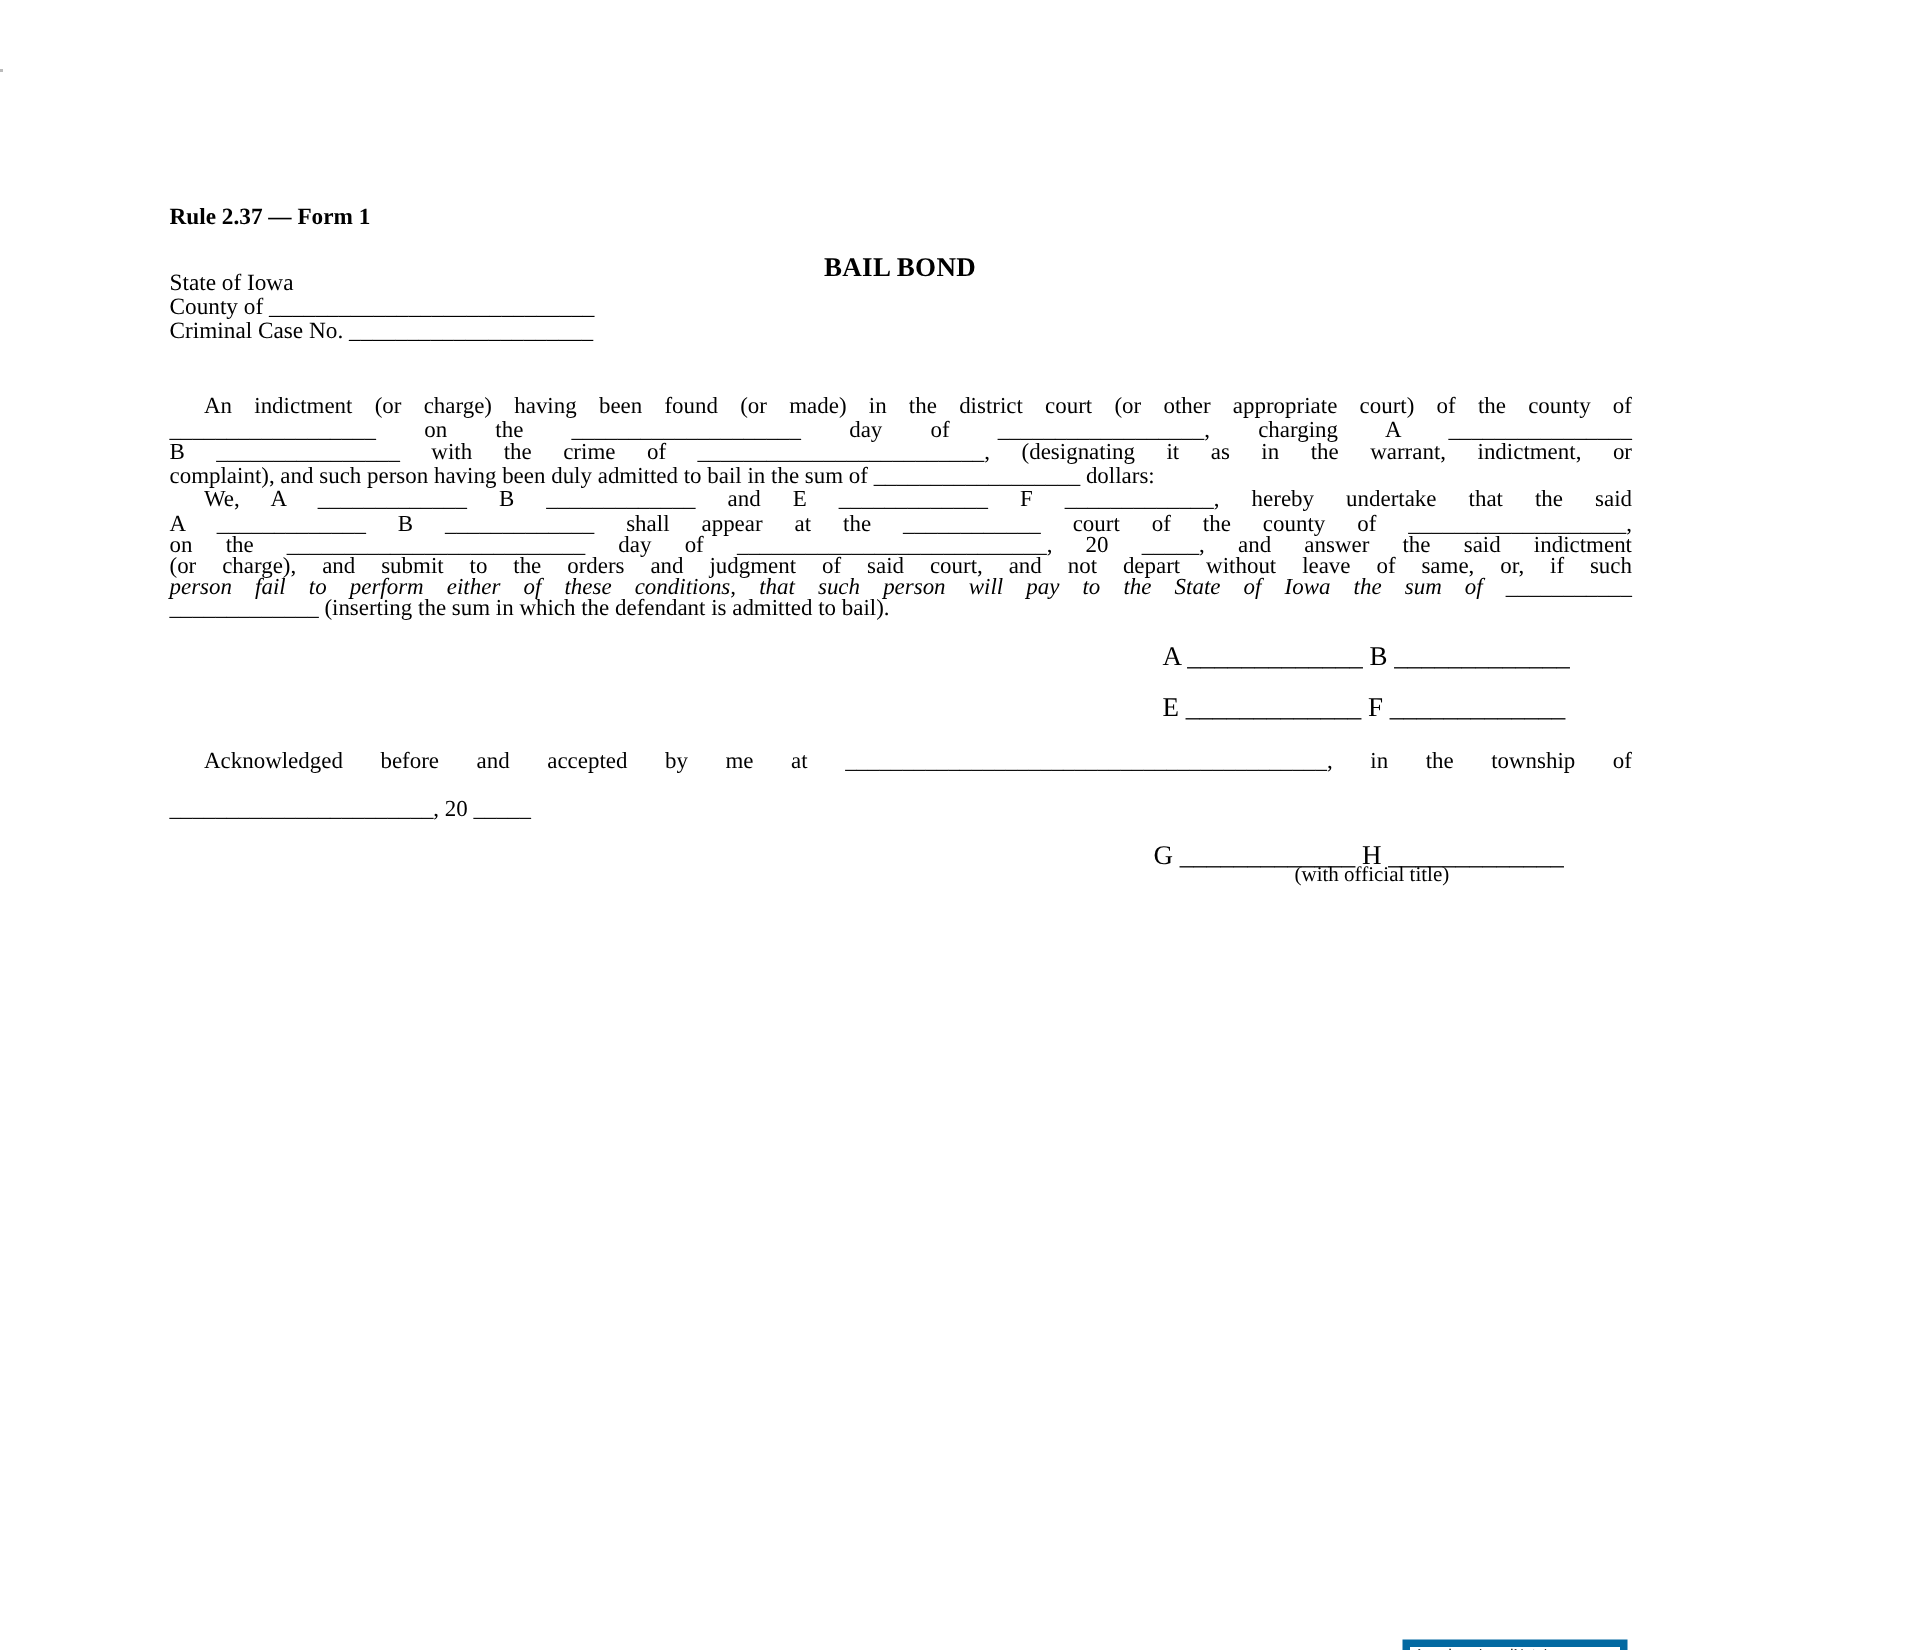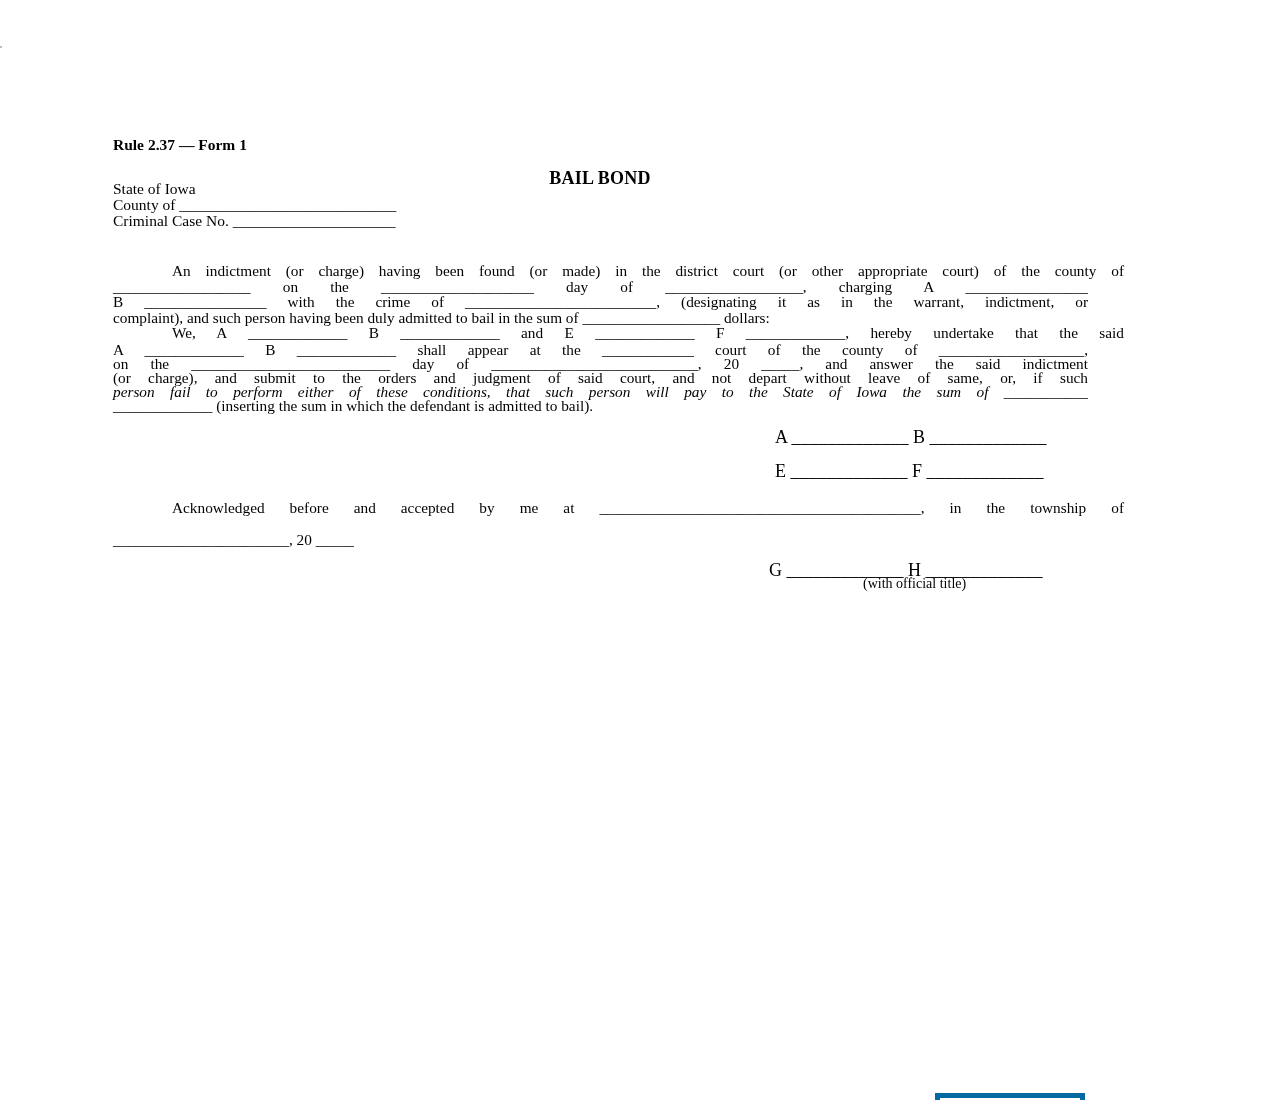--- a/index.html
+++ b/index.html
@@ -57,21 +57,20 @@
       white-space: pre;
       text-align: justify;
       text-align-last: justify;
     }
     .line.last {
       text-align-last: left;
     }
     .line.indent {
       left: 136px;
       width: 952px;
-      margin-left: 36px;
     }
     .sig-line {
       position: absolute;
       font-size: 18px;
       white-space: pre;
     }
     .sig-caption {
       position: absolute;
       font-size: 14px;
       white-space: pre;

